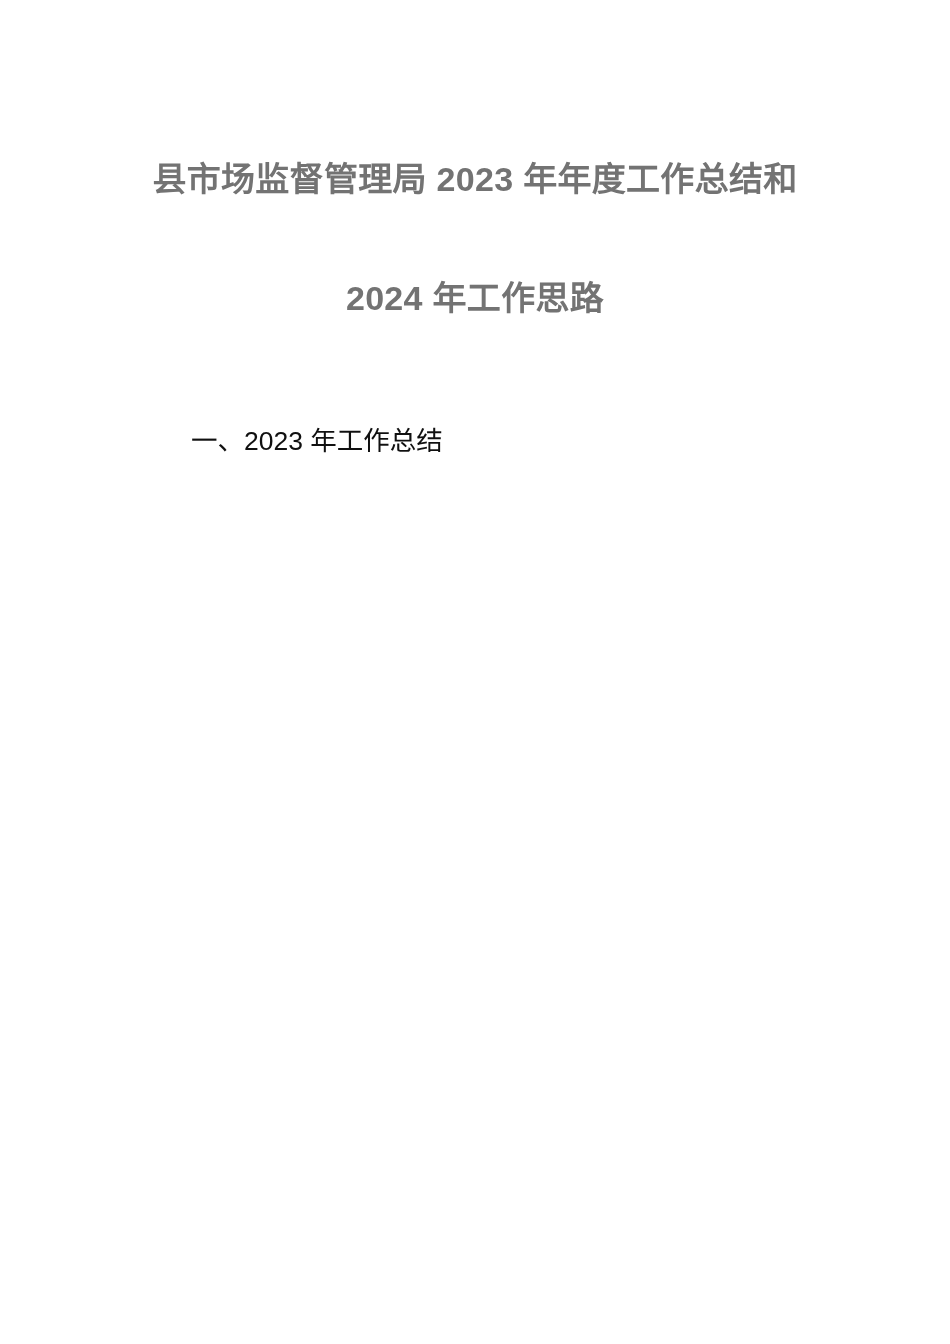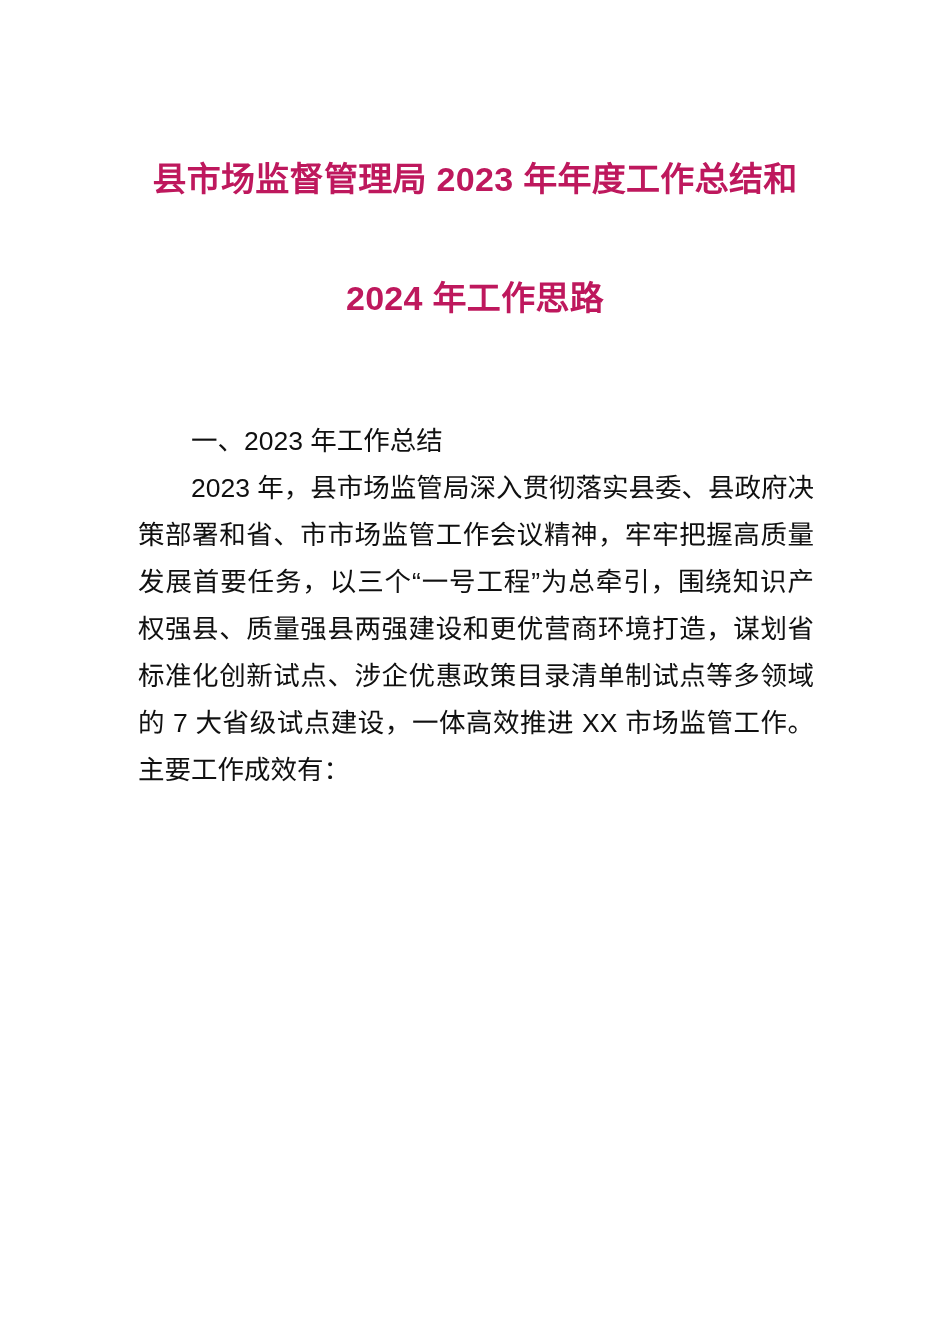--- a/index.html
+++ b/index.html
@@ -26,21 +26,21 @@
   .doc-title {
     position: absolute;
     left: 138px;
     top: 148px;
     width: 674px;
     text-align: center;
     font-size: 34px;
     font-weight: bold;
     line-height: 62px;
     letter-spacing: 0.3px;
-    color: #be185d;
+    color: #737373;
   }
 
   .doc-title .title-line {
     display: block;
     white-space: nowrap;
   }
 
   .doc-title .title-line-1 {
     margin-bottom: 57px;
   }
@@ -83,19 +83,18 @@
 
   <div class="doc-title">
     <span class="title-line title-line-1">县市场监督管理局 2023 年年度工作总结和</span>
     <span class="title-line title-line-2">2024 年工作思路</span>
   </div>
 
   <div class="body-block">
 
     <p class="para heading-num">一、2023 年工作总结</p>
 
-    <p class="para">2023 年，县市场监管局深入贯彻落实县委、县政府决策部署和省、市市场监管工作会议精神，牢牢把握高质量发展首要任务，以三个“一号工程”为总牵引，围绕知识产权强县、质量强县两强建设和更优营商环境打造，谋划省标准化创新试点、涉企优惠政策目录清单制试点等多领域的 7 大省级试点建设，一体高效推进 XX 市场监管工作。主要工作成效有：</p>
 
 
 
   </div>
 
 </div>
 
 </body></html>

